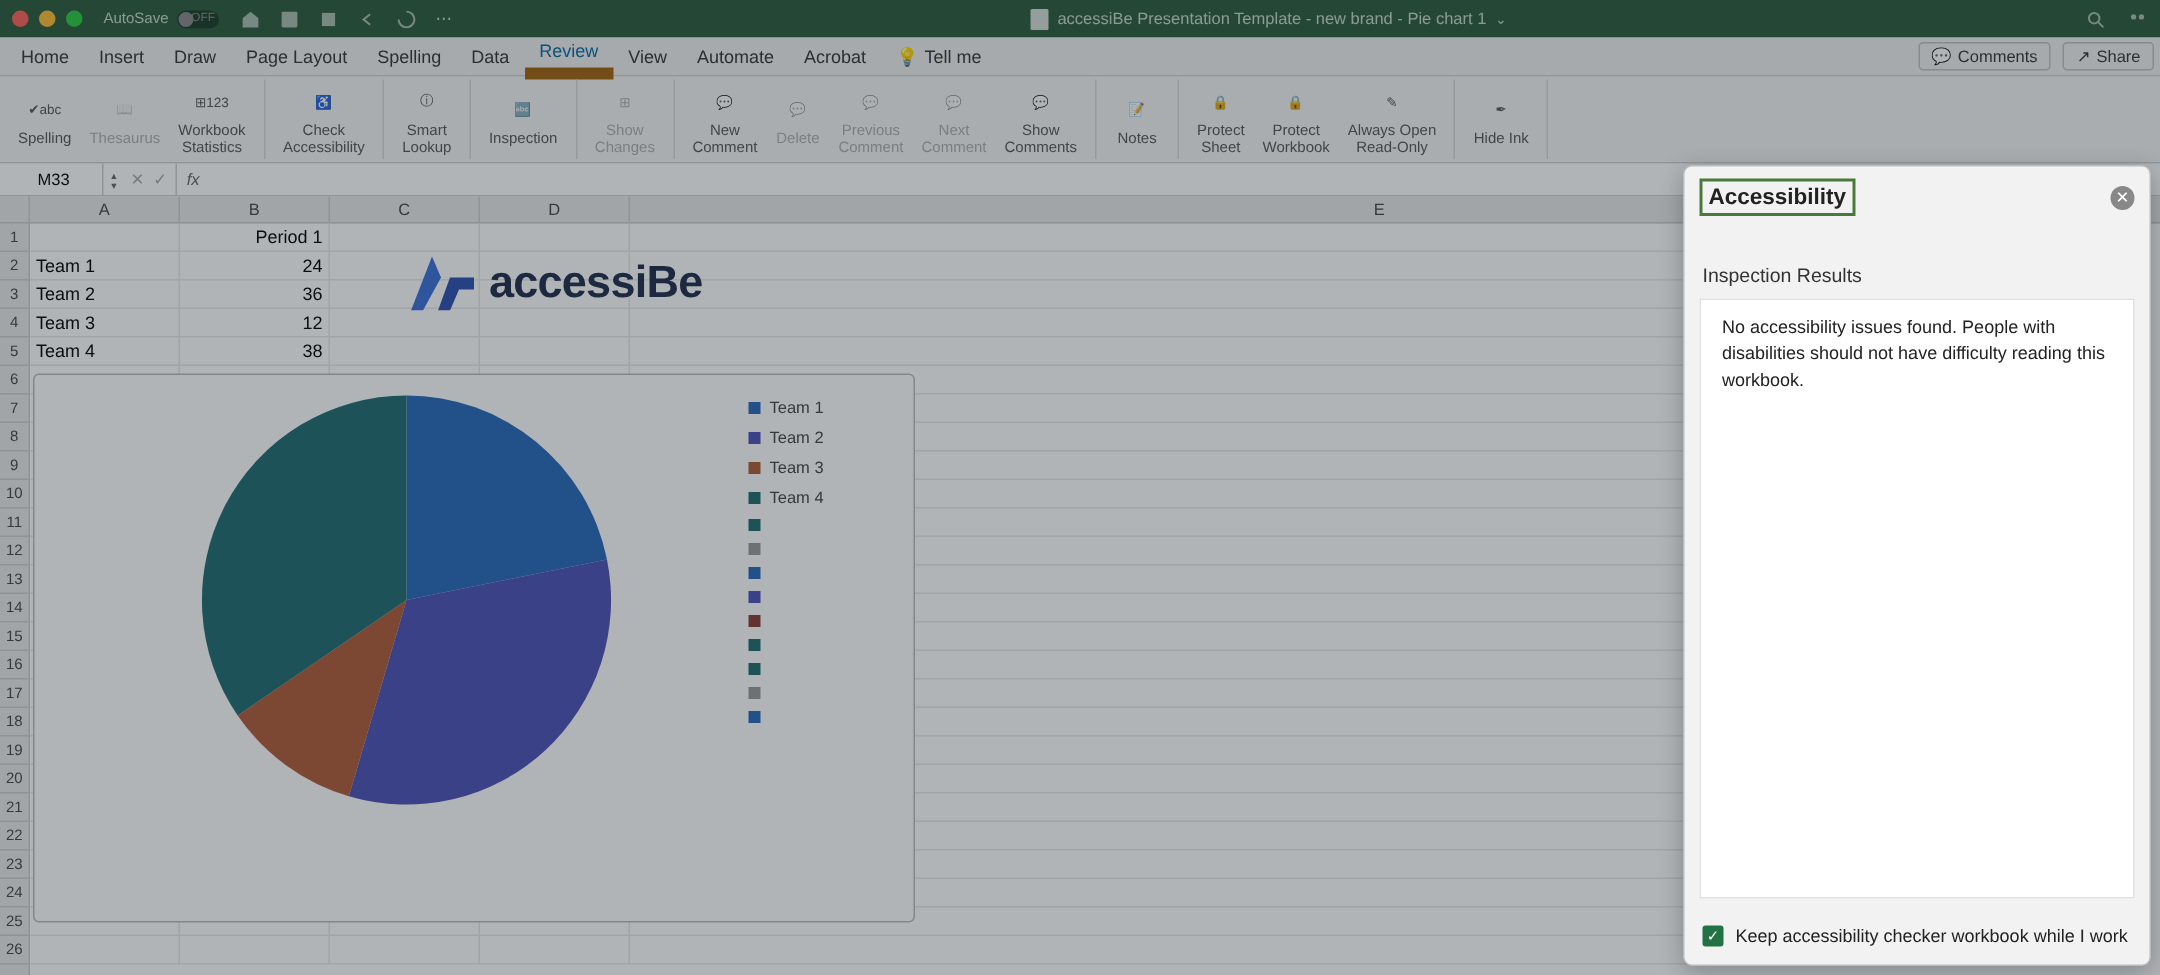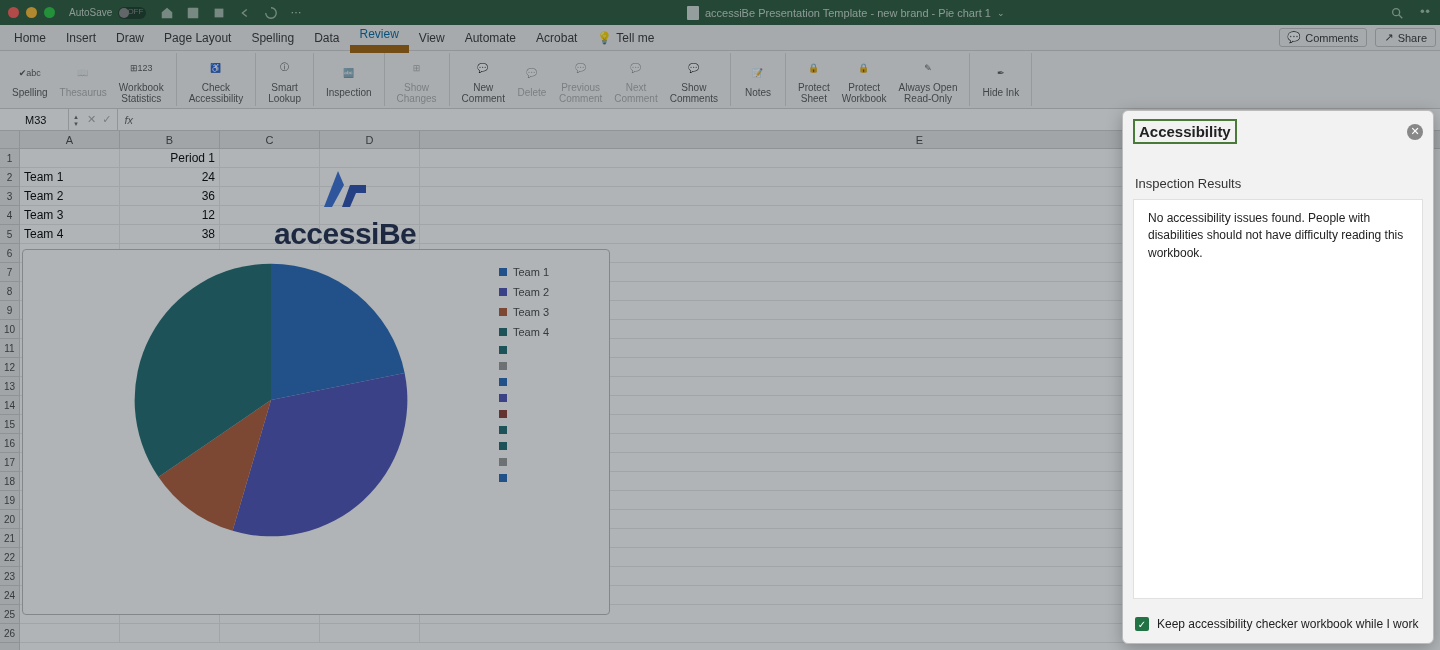--- a/index.html
+++ b/index.html
@@ -59,21 +59,21 @@
     
     .chart-obj { position: absolute; top: 118px; left: 2px; width: 588px; height: 366px; background: #fff; border: 1px solid #bbb; border-radius: 4px; }
     .chart-title { text-align: center; font-size: 13px; color: #666; padding: 10px 0 6px; }
     .chart-body { display: flex; padding: 0 20px 20px; height: 320px; }
     .pie-wrap { flex: 1; display: flex; align-items: center; justify-content: center; }
     .legend { width: 90px; padding-top: 16px; font-size: 11px; color: #444; }
     .lg-item { display: flex; align-items: center; gap: 6px; margin-bottom: 8px; }
     .lg-sw { width: 8px; height: 8px; }
     
     
-    .logo { position: absolute; top: 40px; left: 254px; display: flex; align-items: center; gap: 10px; flex-direction: column; }
+    .logo { position: absolute; top: 40px; left: 254px; display: flex; align-items: center; gap: 10px; }
     .logo-text { font-size: 30px; font-weight: 700; color: #1e2a4a; letter-spacing: -0.5px; }
     
     
     .a11y-panel { position: absolute; top: 110px; right: 6px; width: 312px; height: 534px; background: #f2f2f2; border: 1px solid #bbb; border-radius: 6px; box-shadow: 0 4px 16px rgba(0,0,0,0.25); z-index: 10; display: flex; flex-direction: column; }
     .a11y-hdr { display: flex; align-items: center; padding: 8px 10px; }
     .a11y-title { font-size: 15px; font-weight: 600; color: #222; padding: 2px 4px; border: 2px solid #4a7a3a; }
     .a11y-close { margin-left: auto; width: 16px; height: 16px; border-radius: 50%; background: #888; color: #fff; display: flex; align-items: center; justify-content: center; font-size: 11px; cursor: pointer; }
     .a11y-sub { font-size: 13px; color: #333; padding: 4px 12px 8px; margin-top: 20px; }
     .a11y-results { flex: 1; background: #fff; margin: 0 10px 10px; padding: 10px 14px; font-size: 12px; color: #222; line-height: 1.45; border: 1px solid #e0e0e0; }
     .a11y-foot { padding: 8px 12px 12px; display: flex; align-items: center; gap: 8px; font-size: 12px; color: #222; }

